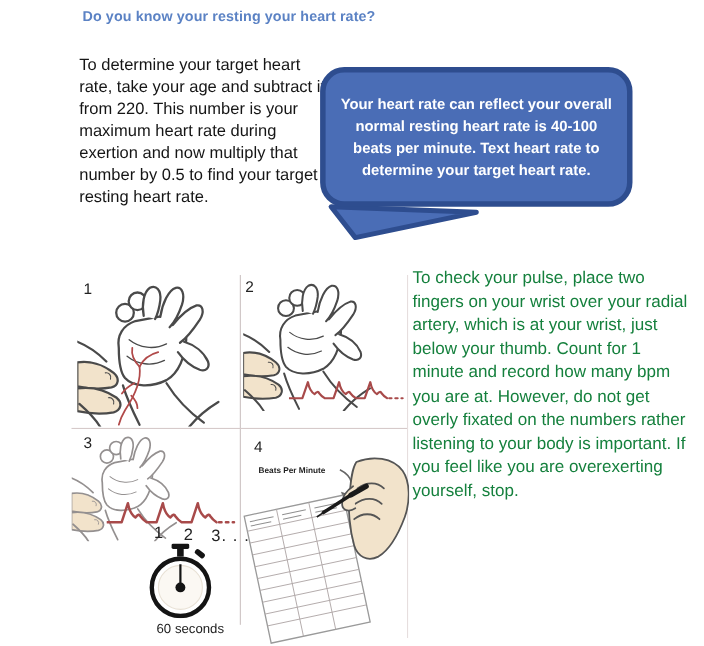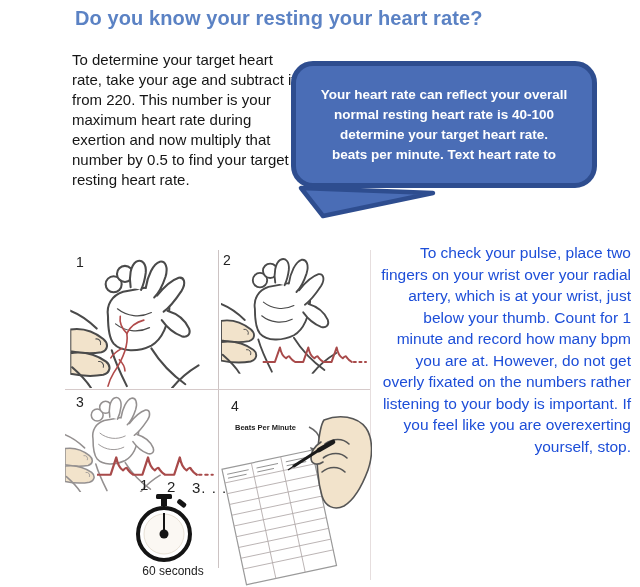--- a/index.html
+++ b/index.html
@@ -2,37 +2,37 @@
 <html><head>
 <meta charset="utf-8">
 <style>
   html,body{margin:0;padding:0;background:#ffffff;}
   .page{
     position:relative;width:640px;height:587px;background:#ffffff;
     font-family:"Liberation Sans",sans-serif;color:#1c1c1c;overflow:hidden;
   }
   .heading{
     position:absolute;left:75px;top:7px;margin:0;
-    font-size:20px;font-weight:bold;color:#5b82c4;letter-spacing:.1px;
+    font-size:13px;font-weight:bold;color:#5b82c4;letter-spacing:.1px;
   }
   .intro{
     position:absolute;left:72px;top:50px;width:232px;margin:0;
     font-size:15px;line-height:20px;color:#151515;
   }
   .bubble{
-    position:absolute;left:291px;top:61px;width:306px;height:127px;box-sizing:border-box;
+    position:absolute;left:291px;top:61px;width:284px;height:127px;box-sizing:border-box;
     background:#4a6db6;border:5px solid #2e4d8f;border-radius:22px;
     display:flex;flex-direction:column;align-items:center;justify-content:center;
     z-index:2;
   }
   .bubble-line{color:#ffffff;font-size:13.5px;line-height:20px;font-weight:bold;text-align:center;white-space:nowrap;}
   .bubble-tail{position:absolute;left:293px;top:183px;z-index:1;}
   .pulse-par{
     position:absolute;left:375px;top:242px;width:256px;margin:0;
-    font-size:15.5px;line-height:21.5px;color:#1d4ed8;text-align:right;
+    font-size:15.5px;line-height:21.5px;color:#15803d;
   }
   .diagram{position:absolute;left:63px;top:248px;width:309px;height:339px;}
   .divider-v{position:absolute;left:155px;top:2px;width:1px;height:318px;background:#ccc3c3;}
   .divider-v2{position:absolute;left:307px;top:2px;width:1px;height:330px;background:#e6dede;}
   .divider-h{position:absolute;left:2px;top:141px;width:305px;height:1px;background:#d6caca;}
   .pnum{position:absolute;font-size:14px;color:#222;}
   .pnum.n1{left:13px;top:6px;}
   .pnum.n2{left:160px;top:4px;}
   .pnum.n3{left:13px;top:146px;}
   .pnum.n4{left:168px;top:150px;}
@@ -92,22 +92,22 @@
 
 <div class="page">
 
   <h1 class="heading">Do you know your resting your heart rate?</h1>
 
   <p class="intro">To determine your target heart rate, take your age and subtract it from 220. This number is your maximum heart rate during exertion and now multiply that number by 0.5 to find your target resting heart rate.</p>
 
   <div class="bubble">
     <div class="bubble-line">Your heart rate can reflect your overall</div>
     <div class="bubble-line">normal resting heart rate is 40-100</div>
+    <div class="bubble-line">beats per minute. Text heart rate to</div>
     <div class="bubble-line">determine your target heart rate.</div>
-    <div class="bubble-line">beats per minute. Text heart rate to</div>
   </div>
   <svg class="bubble-tail" width="145" height="48" viewBox="0 0 145 48">
     <polygon points="8,5 140,10 30,33" fill="#4a6db6" stroke="#2e4d8f" stroke-width="4.5" stroke-linejoin="round"></polygon>
   </svg>
 
   <p class="pulse-par">To check your pulse, place two fingers on your wrist over your radial artery, which is at your wrist, just below your thumb. Count for 1 minute and record how many bpm you are at. However, do not get overly fixated on the numbers rather listening to your body is important. If you feel like you are overexerting yourself, stop.</p>
 
   <div class="diagram">
     <div class="divider-v"></div>
     <div class="divider-v2"></div>

